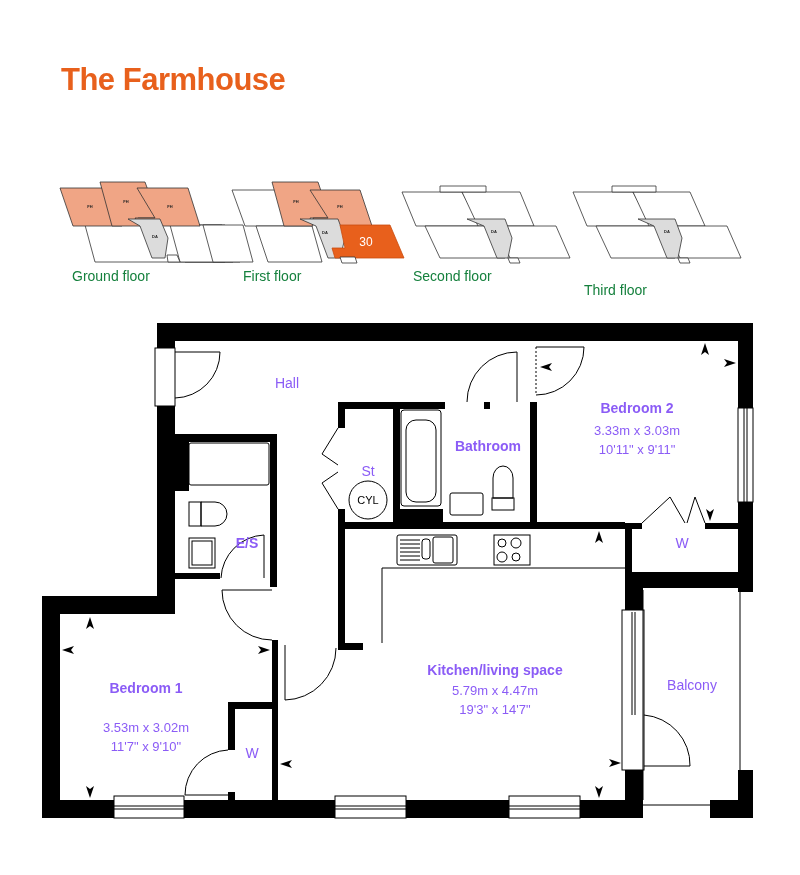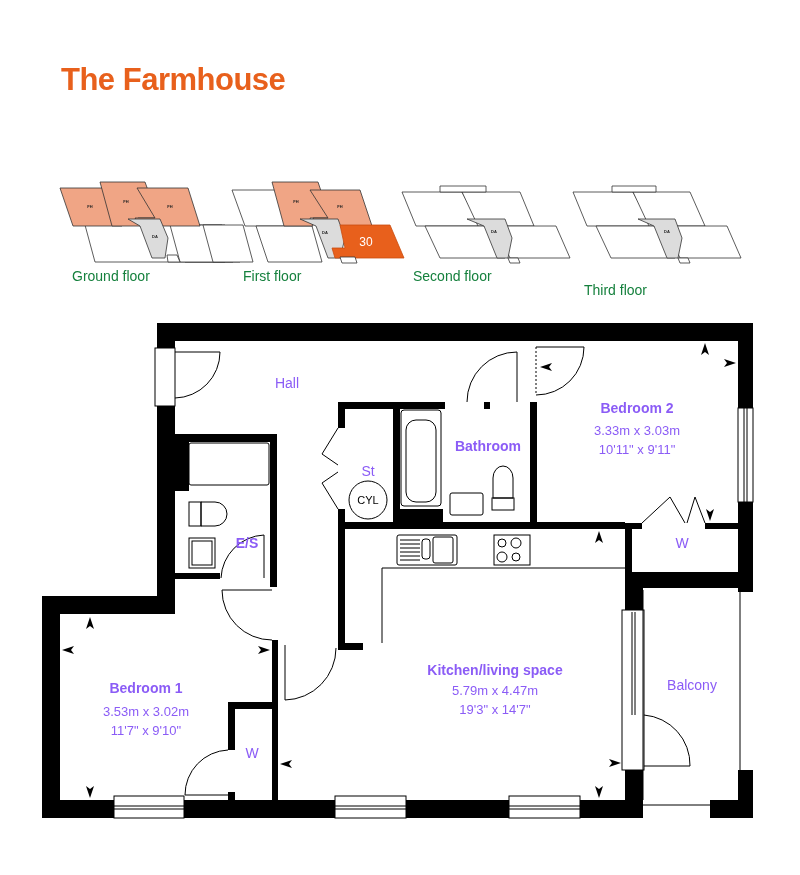--- a/index.html
+++ b/index.html
@@ -255,21 +255,21 @@
 <div class="room-label" style="left:637px;top:400px;">
   <div class="name">Bedroom 2</div>
   <div class="dim" style="margin-top:5px;">3.33m x 3.03m</div>
   <div class="dim">10'11" x 9'11"</div>
 </div>
 <div class="room-label" style="left:682px;top:535px;">
   <div class="name regular">W</div>
 </div>
 <div class="room-label" style="left:146px;top:680px;">
   <div class="name">Bedroom 1</div>
-  <div class="dim" style="margin-top:6px;">3.53m x 3.02m</div>
+  <div class="dim" style="margin-top:22px;">3.53m x 3.02m</div>
   <div class="dim">11'7" x 9'10"</div>
 </div>
 <div class="room-label" style="left:252px;top:745px;">
   <div class="name regular">W</div>
 </div>
 <div class="room-label" style="left:495px;top:662px;">
   <div class="name">Kitchen/living space</div>
   <div class="dim" style="margin-top:3px;">5.79m x 4.47m</div>
   <div class="dim">19'3" x 14'7"</div>
 </div>

